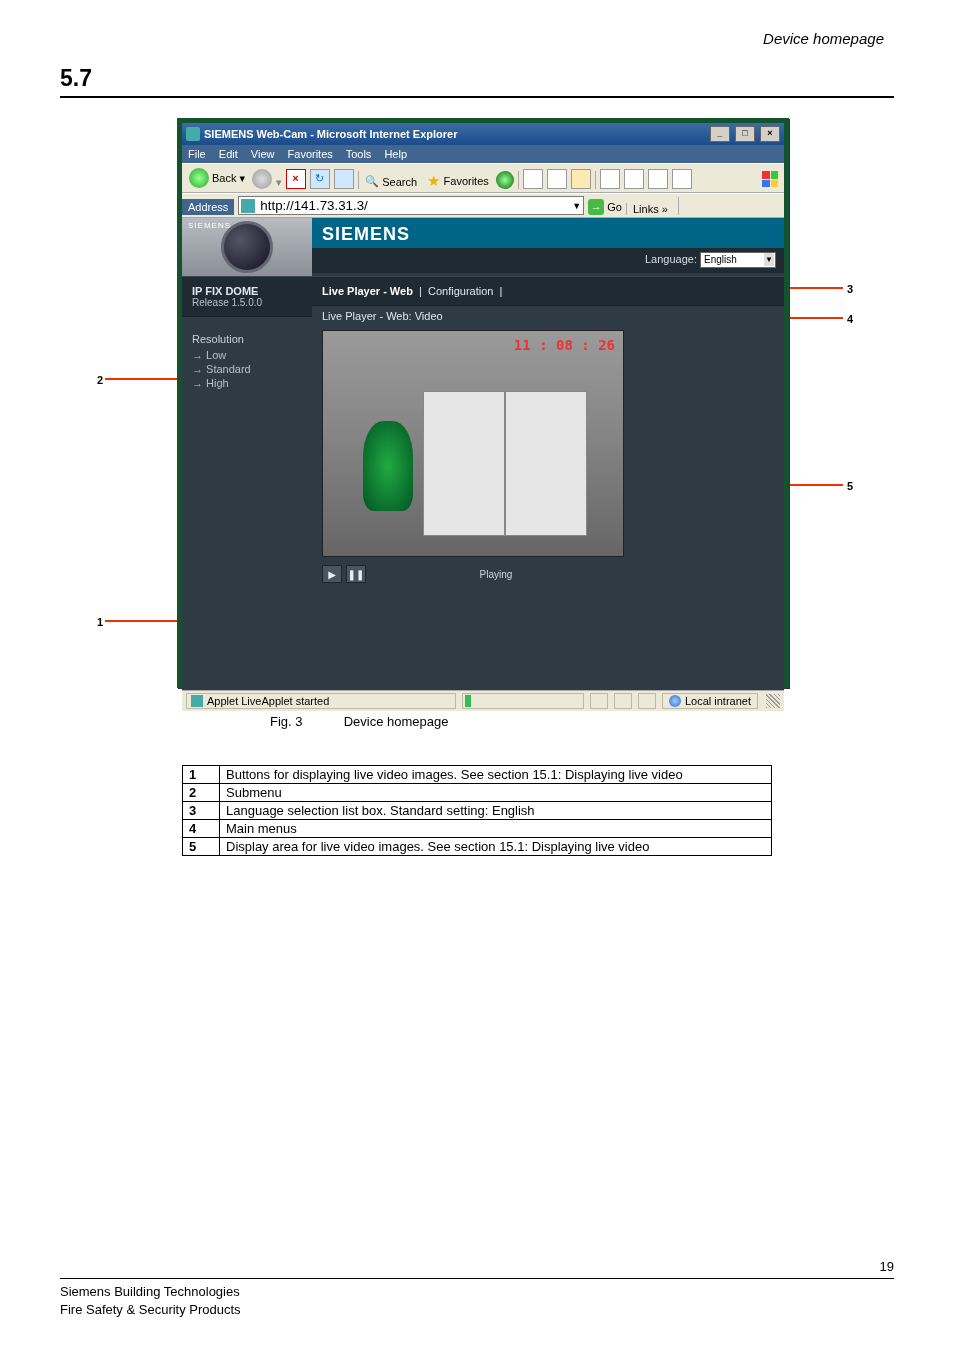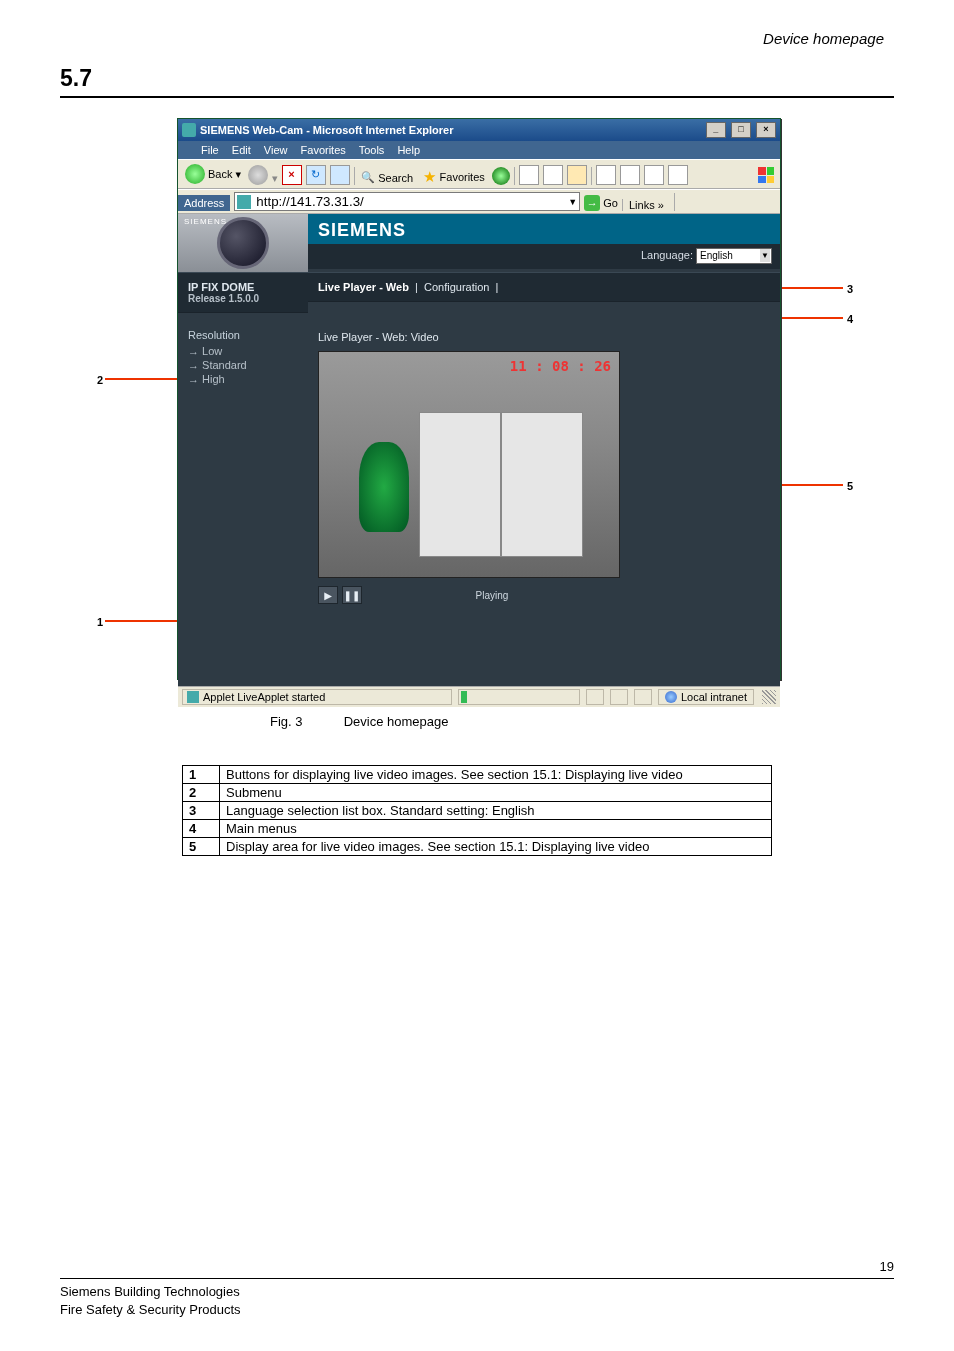--- a/index.html
+++ b/index.html
@@ -63,21 +63,21 @@
   }
   .callout-arrow-r { border-left: 7px solid #e30; }
   .callout-arrow-l { border-right: 7px solid #e30; }
 
   
   .iewin {
     position: absolute;
     left: 80px; top: 0;
     width: 602px; height: 560px;
     background: #f9a8d4;
-    border: 1px solid #14532d;
+    border: 5px solid #14532d;
     box-shadow: 1px 1px 0 #333;
     font-size: 10px;
   }
   .titlebar {
     height: 22px;
     background: linear-gradient(#3a6ea5,#1b4b8a);
     color: #fff;
     display: flex;
     align-items: center;
     padding: 0 4px;
@@ -85,21 +85,21 @@
     font-weight: bold;
   }
   .titlebar .ie-icon { width:14px;height:14px;background:#4aa;display:inline-block;margin-right:4px;border-radius:2px;}
   .titlebar .spacer { flex:1; }
   .winbtns span {
     display:inline-block;width:18px;height:14px;
     background:#d4d0c8;border:1px solid #666;margin-left:2px;
     font-size:9px;text-align:center;color:#000;line-height:13px;
   }
   .menubar-real {
-    background:#406690; color:#fff; padding:3px 23px; font-size:11px;
+    background:#406690; color:#fff; padding:3px 6px; font-size:11px;
   }
   .menubar-real span{margin-right:10px;}
   .ietoolbar {
     background:#ece9d8;border-top:1px solid #fff;border-bottom:1px solid #aaa;
     padding:3px 4px;display:flex;align-items:flex-end;gap:4px;font-size:11px;
   }
   .iebtn {
     display:inline-flex;align-items:center;gap:3px;
     padding:1px 3px;border-radius:3px;
   }
@@ -159,31 +159,31 @@
 
   .maincols{flex:1;display:flex;}
   .leftcol{
     width:130px;background:#2e3a44;padding:0;
   }
   .devlabel{
     background:#1f2a33;padding:8px 10px;font-size:11px;color:#dfe7ee;
     border-top:1px solid #3a4854;border-bottom:1px solid #1a232b;
   }
   .devlabel .t{font-weight:bold;}
-  .devlabel .r{font-size:10px;color:#b6c0c9;font-weight:bold;}
+  .devlabel .r{font-size:10px;color:#b6c0c9;}
   .submenu{padding:16px 10px;font-size:11px;}
   .submenu .hdr{color:#c6d2dc;margin-bottom:4px;}
   .submenu a{display:block;color:#b6c0c9;text-decoration:none;margin:2px 0;}
   .rightcol{flex:1;background:#2e3a44;padding:0 0 0 0;}
   .tabrow{
     background:#1f2a33;padding:8px 10px;font-size:11px;color:#dfe7ee;
     border-top:1px solid #3a4854;border-bottom:1px solid #1a232b;
   }
   .tabrow b{color:#fff;}
-  .videoarea{padding:29px 10px 8px 10px;}
+  .videoarea{padding:4px 10px 8px 10px;}
   .videoarea .vt{font-size:11px;color:#dfe7ee;margin-bottom:8px;}
   .videoframe{
     width:300px;height:225px;background:#888;position:relative;
     background:linear-gradient(#a3a3a3,#6d6d6d);
     border:1px solid #222;
   }
   .videoframe .scene{
     position:absolute;inset:0;
     background:
       linear-gradient(to bottom,#9a9a9a 0%, #888 40%, #666 100%);

